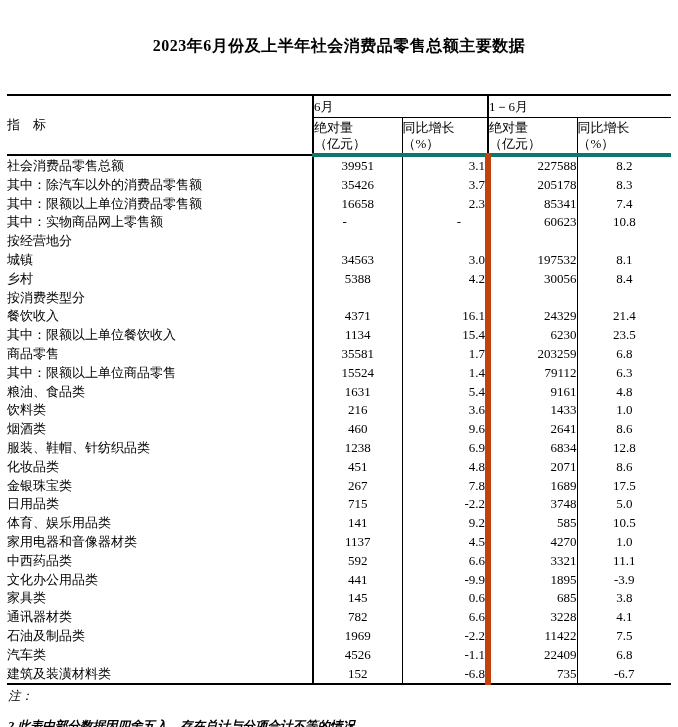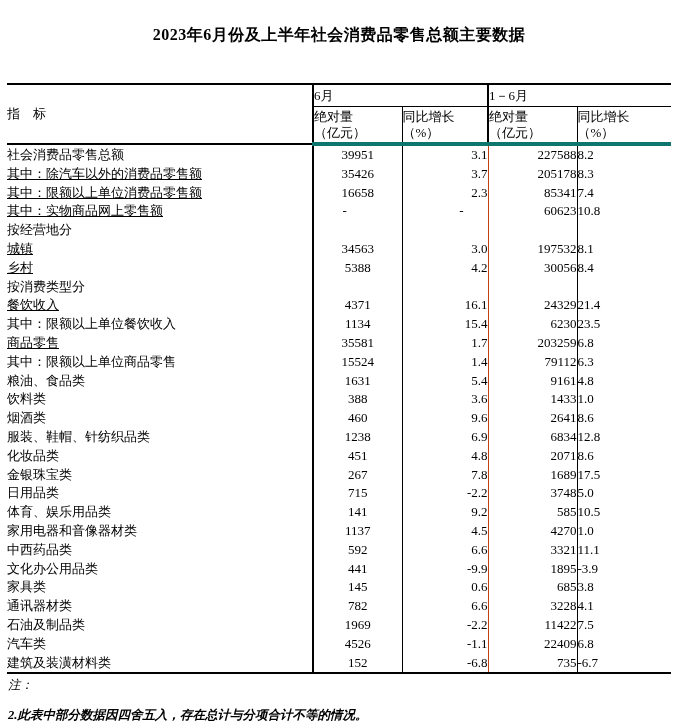--- a/index.html
+++ b/index.html
@@ -2,21 +2,21 @@
 <html lang="zh"><head>
 <meta charset="utf-8">
 <style>
   html,body { margin:0; padding:0; }
   body {
     width:678px; height:727px; background:#ffffff; color:#000000;
     font-family:"Liberation Serif","DejaVu Serif",serif;
     overflow:hidden;
   }
   .title {
-    margin:4px; padding-top:21px;
+    margin:15px; padding-top:21px;
     text-align:center; font-size:16px; font-weight:bold; letter-spacing:0.5px;
   }
   table.stats {
     border-collapse:collapse; table-layout:fixed;
     width:664px; margin:37px 0 0 7px;
     border-top:2px solid #000; border-bottom:2px solid #000;
     font-size:13px;
   }
   table.stats th, table.stats td { padding:0; font-weight:normal; }
   thead th { text-align:left; vertical-align:middle; }
@@ -27,27 +27,27 @@
   th.sub-abs1 { border-right:1px solid #000; }
   th.sub-yoy1 { border-right:2px solid #000; }
   th.sub-abs2 { border-right:1px solid #000; }
   th.h-sub span { display:block; }
   tbody td {
     height:18.8px; line-height:18.8px;
     white-space:nowrap; overflow:hidden;
   }
   td.c-label  { border-right:2px solid #000; text-align:left; }
   td.c-junabs { border-right:1px solid #000; text-align:center; padding-right:9px; }
-  td.c-junyoy { border-right:1px solid #c2410c; text-align:right; padding-right:13px;margin-left:36px; }
+  td.c-junyoy { border-right:6px solid #c2410c; text-align:right; padding-right:13px;margin-left:36px; }
   td.c-h1abs  { border-right:1px solid #000; text-align:right; padding-right:8px; }
-  td.c-h1yoy  { text-align:left; padding-right:18px; }
+  td.c-h1yoy  { text-align:center; padding-right:18px; }
   td.c-junabs.dash { padding-right:26px; }
   td.c-junyoy.dash { padding-right:24px; }
   td.ind0 { padding-left:12px; }
-  td.ind1 { padding-left:27px;text-decoration:underline; }
+  td.ind1 { padding-left:27px; }
   td.ind2 { padding-left:41px; }
   td.ind3 { padding-left:62px; }
   .notes { margin:3px 0 0 8px; font-size:12.5px; font-style:italic; }
   .notes .nh { margin:0; }
   .notes p  { margin:0; }
   .notes p.n1 { margin-top:3px; }
   .notes p.n2 { margin-top:13px;font-weight:bold; }
 </style>
 </head>
 <body>
@@ -174,21 +174,21 @@
       </tr>
       <tr>
         <td class="c-label ind3">粮油、食品类</td>
         <td class="c-junabs">1631</td>
         <td class="c-junyoy">5.4</td>
         <td class="c-h1abs">9161</td>
         <td class="c-h1yoy">4.8</td>
       </tr>
       <tr>
         <td class="c-label ind3">饮料类</td>
-        <td class="c-junabs">388</td>
+        <td class="c-junabs">216</td>
         <td class="c-junyoy">3.6</td>
         <td class="c-h1abs">1433</td>
         <td class="c-h1yoy">1.0</td>
       </tr>
       <tr>
         <td class="c-label ind3">烟酒类</td>
         <td class="c-junabs">460</td>
         <td class="c-junyoy">9.6</td>
         <td class="c-h1abs">2641</td>
         <td class="c-h1yoy">8.6</td>

